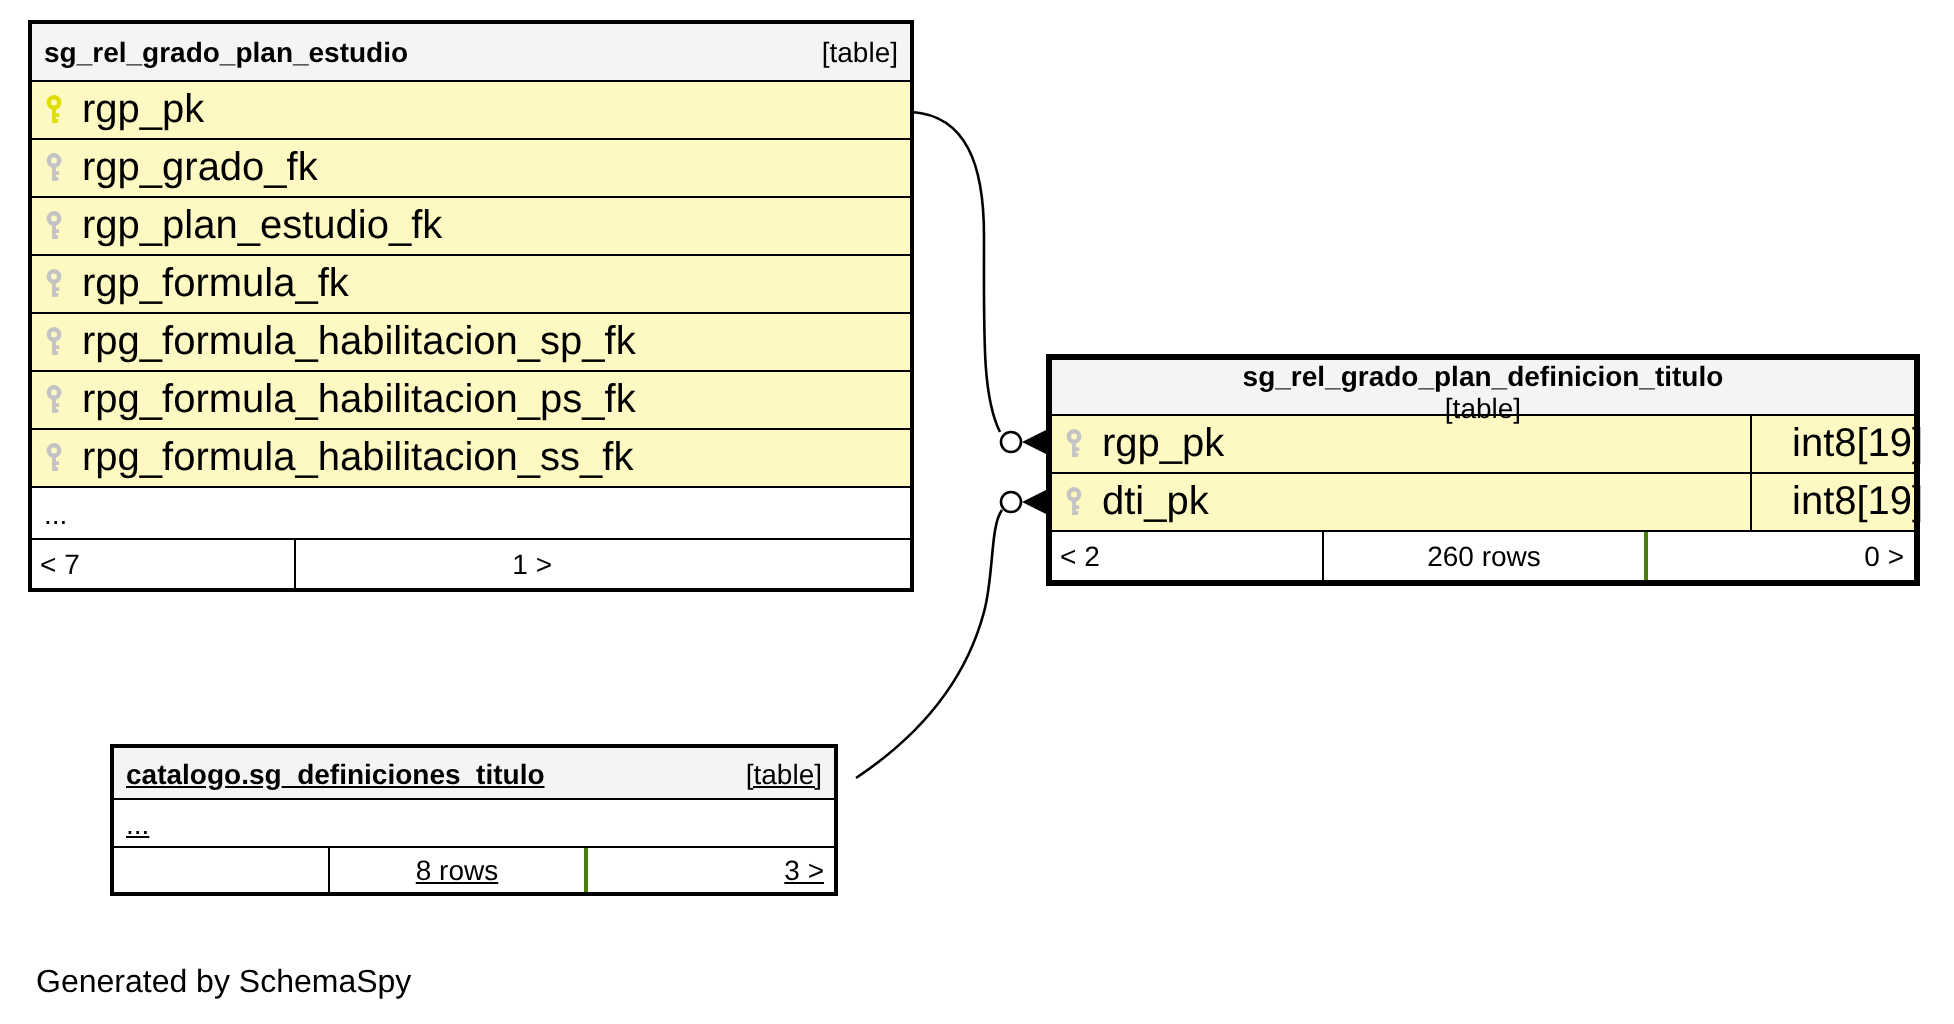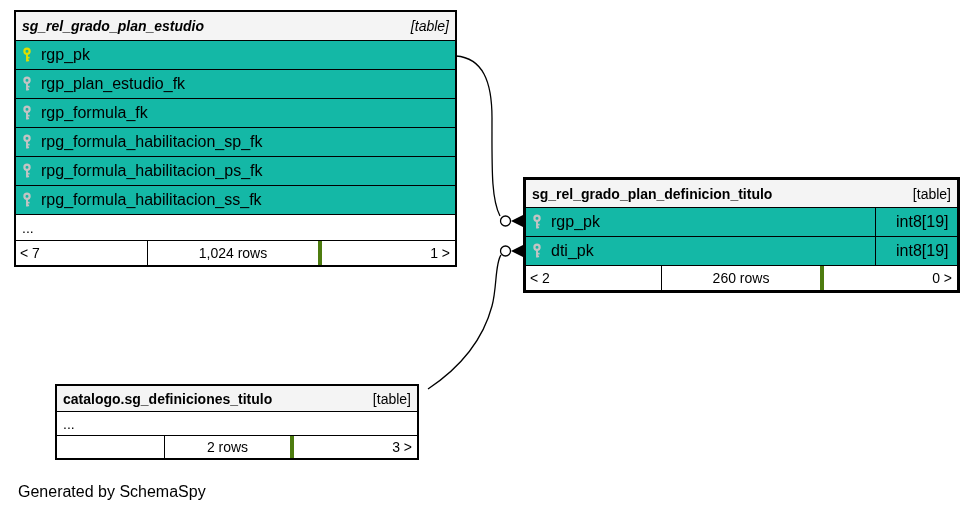--- a/index.html
+++ b/index.html
@@ -8,56 +8,56 @@
     font-family:"Liberation Sans",sans-serif;color:#000;overflow:hidden;
   }
   .rel-layer{position:absolute;left:0;top:0;width:977px;height:512px;pointer-events:none;}
   .tbl{position:absolute;background:#fff;border:2px solid #000;box-sizing:content-box;}
   .tbl-hdr{
     display:flex;justify-content:space-between;align-items:center;
     background:#f4f4f4;border-bottom:1px solid #000;padding:0 6px;font-size:14px;
   }
   .tbl-title{font-weight:bold;}
   .tbl-badge{font-weight:normal;}
-  .row{display:flex;align-items:center;border-bottom:1px solid #000;padding-left:6px;font-size:16px;background:#14b8a6;}
+  .row{display:flex;align-items:center;border-bottom:1px solid #000;padding-left:6px;font-size:20px;background:#fef9c3;}
   .row:last-of-type{border-bottom:none;}
   .key{width:10px;height:16px;flex:0 0 10px;margin-right:9px;}
   .key.pk{color:#dede00;}
   .key.fk{color:#c4c4c4;}
   .key.none{visibility:hidden;}
   .type-cell{
     margin-left:auto;border-left:1px solid #000;width:61px;flex:0 0 61px;
     height:100%;display:flex;align-items:center;padding-left:20px;
   }
   .ellipsis-row{display:flex;align-items:center;border-bottom:1px solid #000;padding-left:6px;font-size:14px;}
   .foot{display:flex;align-items:stretch;font-size:14px;}
   .fc{display:flex;align-items:center;}
   .fc-l{padding-left:4px;justify-content:flex-start;border-right:1px solid #000;}
-  .fc-m{flex:1;justify-content:center;border-right:4px solid #4d7c0f;text-align:right;}
+  .fc-m{flex:1;justify-content:center;border-right:2px solid #4d7c0f;text-align:right;}
   .fc-r{justify-content:flex-end;padding-right:5px;}
 
   
   #tbl-estudio{left:14px;top:10px;width:439px;}
-  #tbl-estudio .tbl-hdr{height:28px;font-style:italic;}
+  #tbl-estudio .tbl-hdr{height:28px;}
   #tbl-estudio .row{height:28px;}
   #tbl-estudio .ellipsis-row{height:25px;}
   #tbl-estudio .foot{height:24px;}
   #tbl-estudio .fc-l{width:127px;}
   #tbl-estudio .fc-r{width:128px;}
 
   
   #tbl-definicion{left:523px;top:177px;width:431px;border-width:3px;}
-  #tbl-definicion .tbl-hdr{height:27px;}
+  #tbl-definicion .tbl-hdr{height:27px;flex-direction:column;}
   #tbl-definicion .row{height:28px;}
   #tbl-definicion .foot{height:24px;}
   #tbl-definicion .fc-l{width:131px;}
   #tbl-definicion .fc-r{width:128px;}
 
   
-  #tbl-catalogo{left:55px;top:384px;width:360px;}
+  #tbl-catalogo{left:55px;top:372px;width:360px;text-decoration:underline;}
   #tbl-catalogo .tbl-hdr{height:25px;}
   #tbl-catalogo .ellipsis-row{height:23px;}
   #tbl-catalogo .foot{height:22px;}
   #tbl-catalogo .fc-l{width:103px;}
   #tbl-catalogo .fc-r{width:118px;}
 
   .credit{position:absolute;left:18px;top:483px;font-size:16px;}
 </style>
 </head>
 <body>
@@ -86,20 +86,26 @@
   <div class="row">
     <svg class="key pk">
         <use href="#keyicon"></use>
       </svg>
     <span>rgp_pk</span>
   </div>
   <div class="row">
     <svg class="key fk">
         <use href="#keyicon"></use>
       </svg>
+    <span>rgp_grado_fk</span>
+  </div>
+  <div class="row">
+    <svg class="key fk">
+        <use href="#keyicon"></use>
+      </svg>
     <span>rgp_plan_estudio_fk</span>
   </div>
   <div class="row">
     <svg class="key fk">
         <use href="#keyicon"></use>
       </svg>
     <span>rgp_formula_fk</span>
   </div>
   <div class="row">
     <svg class="key fk">
@@ -115,21 +121,20 @@
   </div>
   <div class="row">
     <svg class="key fk">
         <use href="#keyicon"></use>
       </svg>
     <span>rpg_formula_habilitacion_ss_fk</span>
   </div>
   <div class="ellipsis-row">...</div>
   <div class="foot">
     <span class="fc fc-l">&lt; 7</span>
-    <span class="fc fc-m">1,024 rows</span>
     <span class="fc fc-r">1 &gt;</span>
   </div>
 </div>
 
 <div class="tbl" id="tbl-definicion">
   <div class="tbl-hdr">
     <span class="tbl-title">sg_rel_grado_plan_definicion_titulo</span>
     <span class="tbl-badge">[table]</span>
   </div>
   <div class="row">
@@ -154,18 +159,18 @@
 </div>
 
 <div class="tbl" id="tbl-catalogo">
   <div class="tbl-hdr">
     <span class="tbl-title">catalogo.sg_definiciones_titulo</span>
     <span class="tbl-badge">[table]</span>
   </div>
   <div class="ellipsis-row">...</div>
   <div class="foot">
     <span class="fc fc-l"></span>
-    <span class="fc fc-m">2 rows</span>
+    <span class="fc fc-m">8 rows</span>
     <span class="fc fc-r">3 &gt;</span>
   </div>
 </div>
 
 <div class="credit">Generated by SchemaSpy</div>
 
 </body></html>

